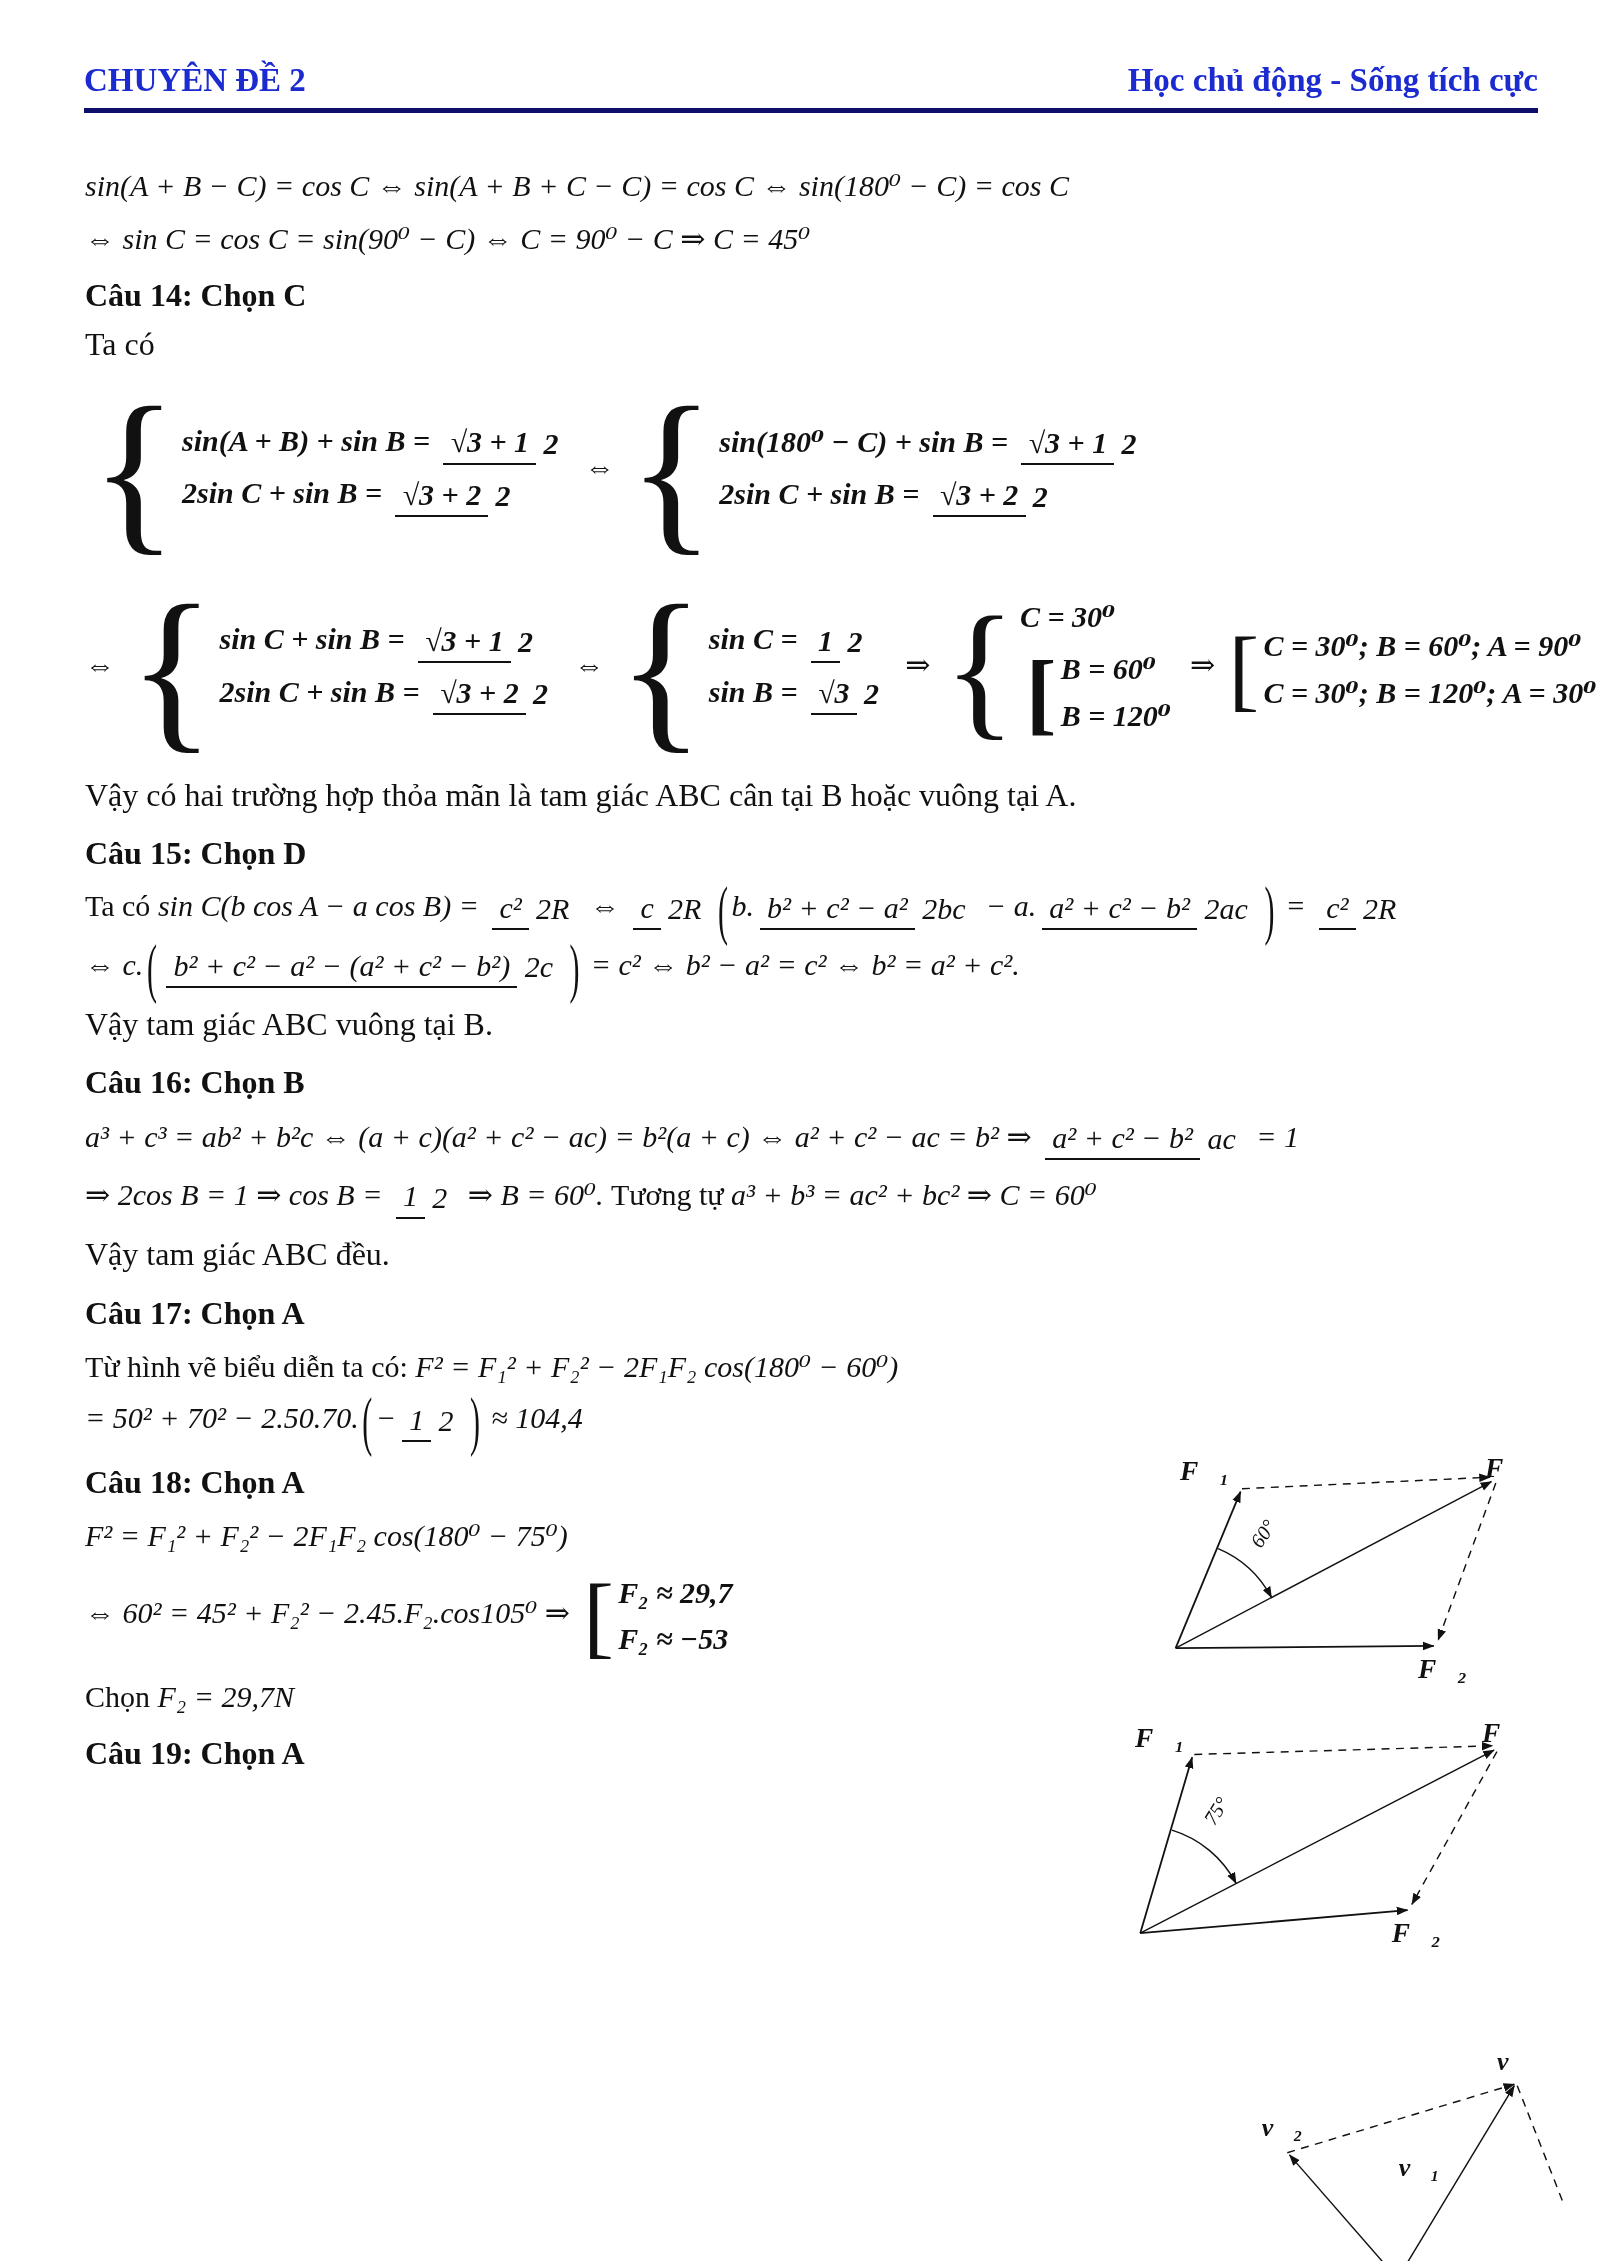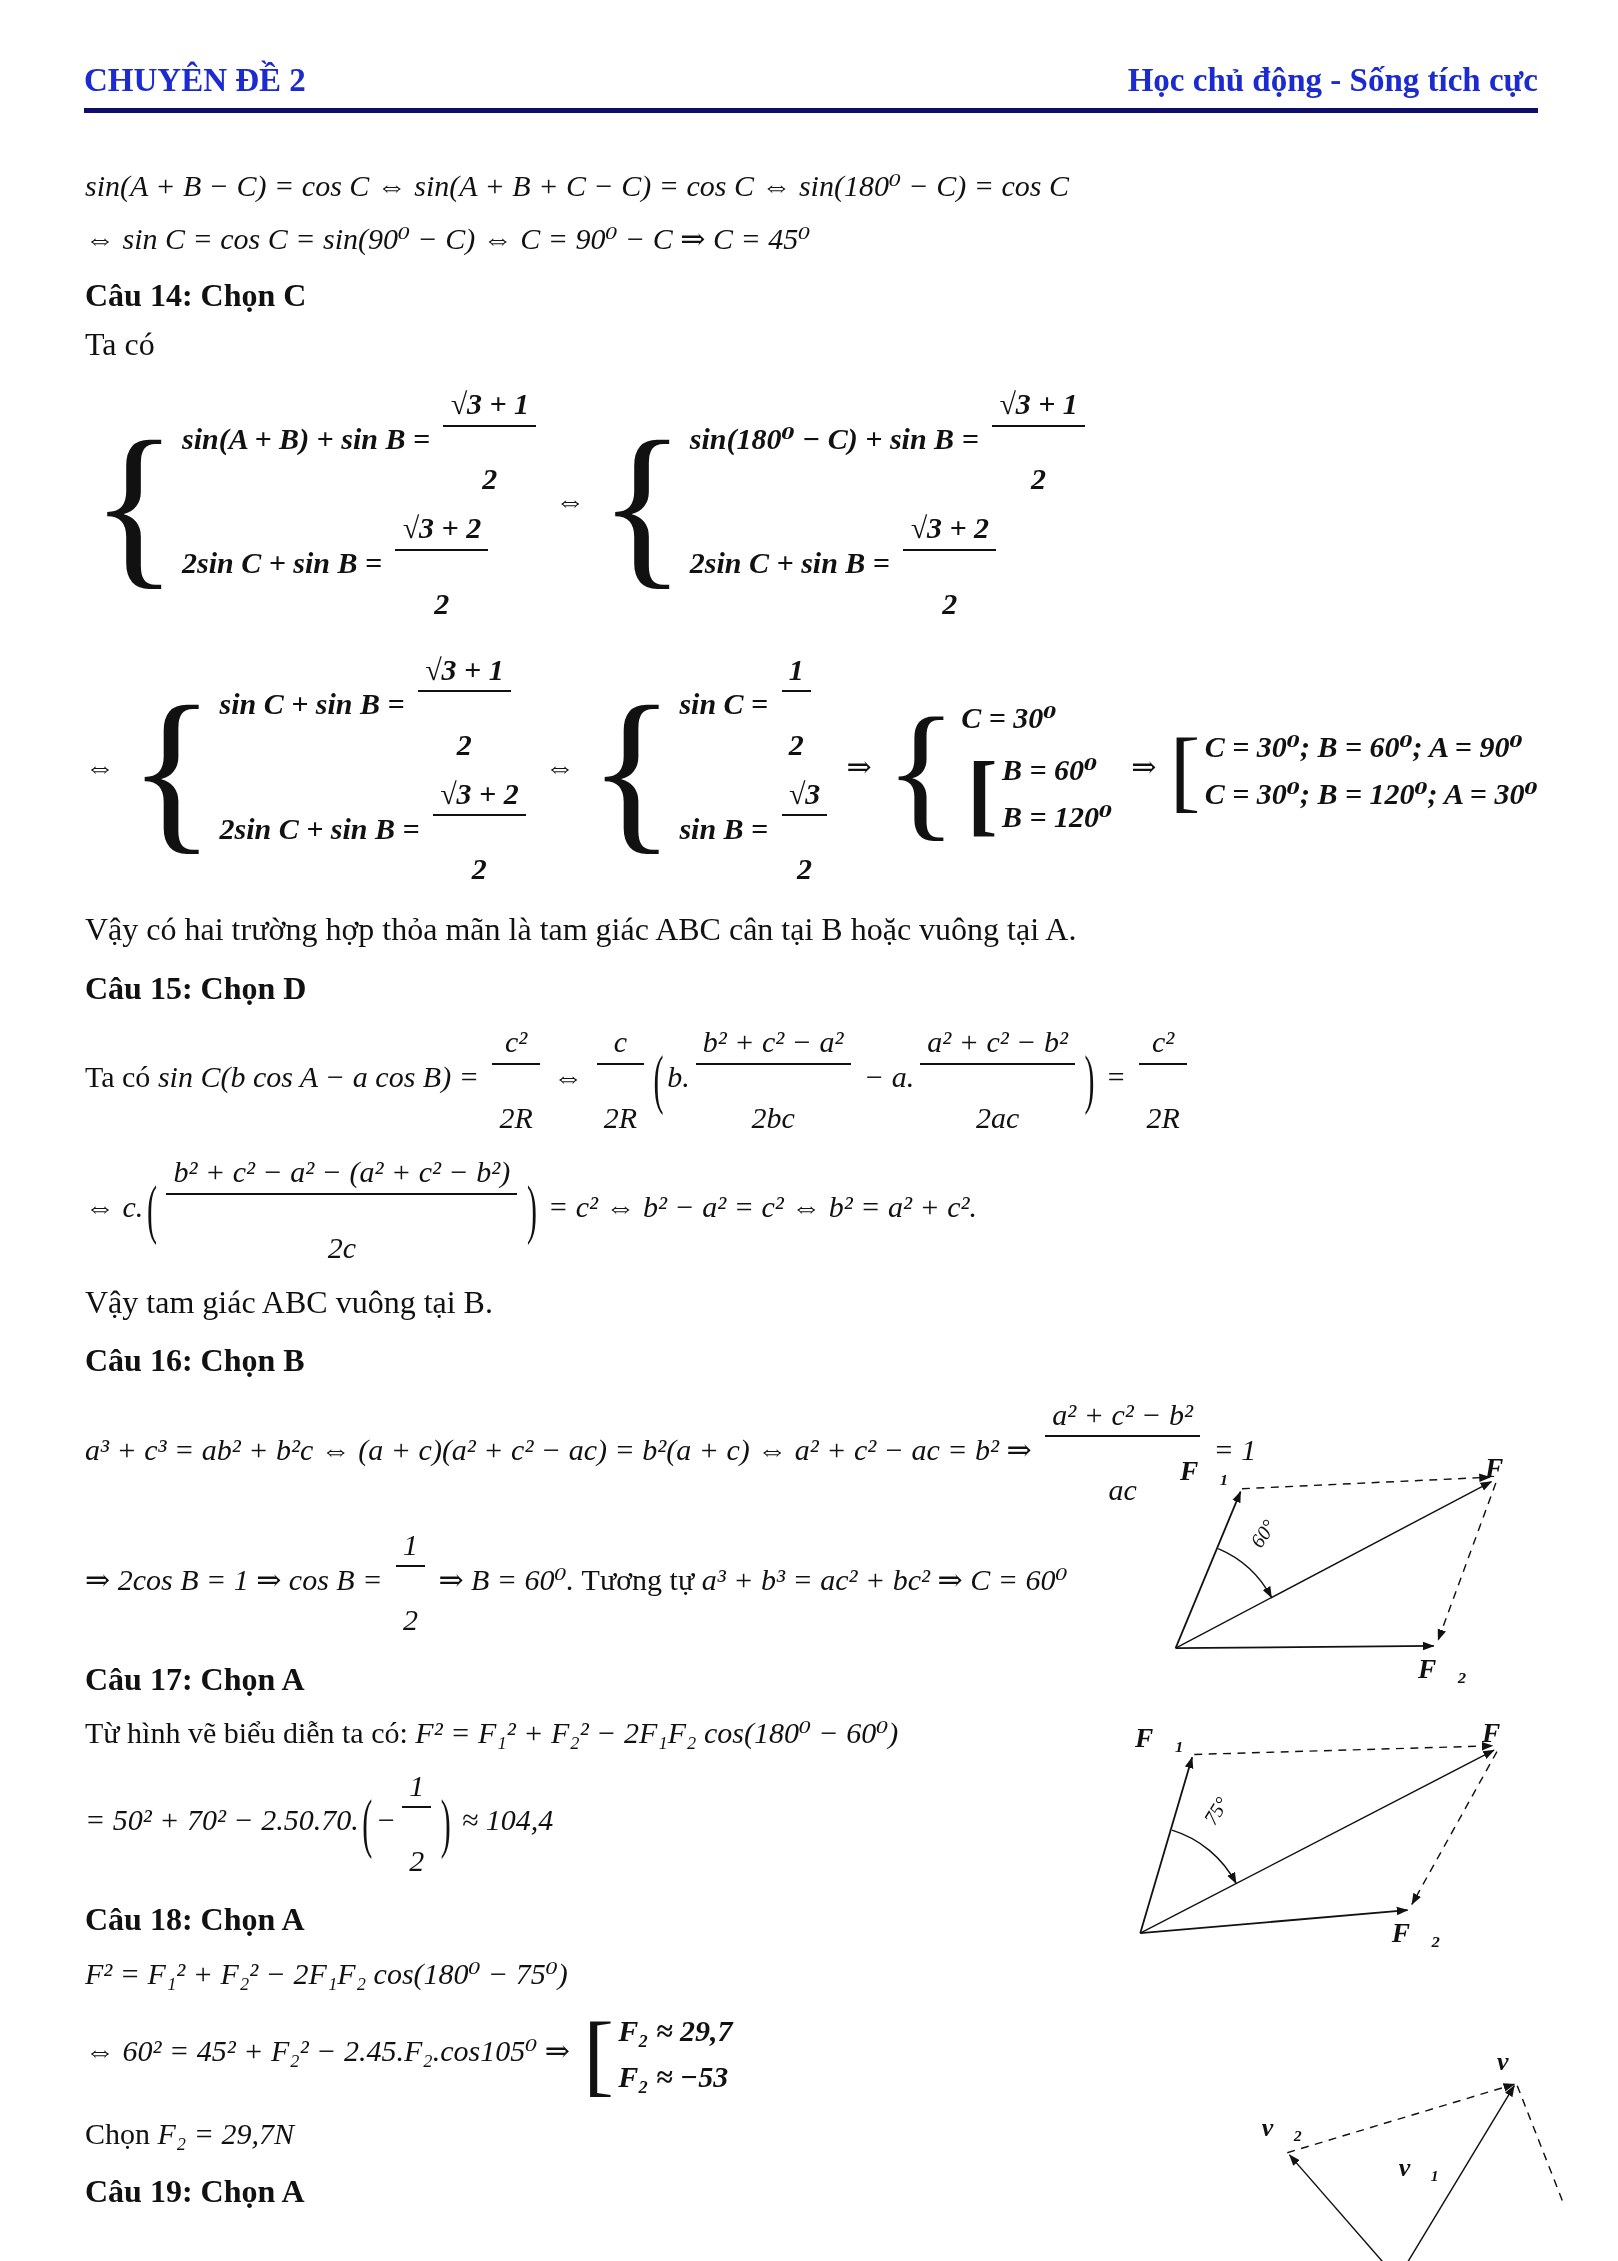--- a/index.html
+++ b/index.html
@@ -14,21 +14,21 @@
   }
   .header .hl,.header .hr{font-size:33px;font-weight:bold;color:#1c2bd0;}
   .content{position:absolute;top:151px;left:85px;width:1451px;}
   .heading{font-size:32px;font-weight:bold;margin:21.6px 0 5.8px;}
   .para{font-size:32px;margin:11.5px 0;}
   .tt{font-style:normal;}
   .it{}
   .mline{font-size:30px;margin:17.3px 0;white-space:nowrap;}
   .mt{font-style:italic;}
   .up{font-style:normal;}
-  .frac{display:inline-flex;flex-direction:column;vertical-align:middle;text-align:center;margin:0 5.8px;line-height:1.15;gap:33px;}
+  .frac{display:inline-flex;vertical-align:middle;text-align:center;margin:0 5.8px;line-height:1.15;}
   .frac .num{padding:1.4px 7.2px 2.9px;border-bottom:2.2px solid #111;display:block;}
   .frac .den{padding:2.9px 7.2px 1.4px;display:block;}
   .fgroup{display:inline-flex;align-items:center;vertical-align:middle;margin:0 5.8px;}
   .fence{line-height:1;font-style:normal;margin-right:4.3px;display:inline-block;}
   .fcol{display:inline-flex;flex-direction:column;justify-content:center;}
   .fline{display:block;white-space:nowrap;margin:5.8px 0;font-weight:bold;}
   .bp{display:inline-block;transform:scaleY(2.15);vertical-align:middle;font-style:normal;margin:0 3.6px;}
   .diag{position:absolute;}
   .diag svg text{font-family:"Liberation Serif","DejaVu Serif",serif;font-style:italic;fill:#111;}
   .footer{
@@ -145,20 +145,21 @@
       <div class="para"><span class="tt">Vậy tam giác </span><span class="it">ABC</span><span class="tt"> vuông tại </span><span class="it">B</span><span class="tt">.</span></div>
       <div class="heading">Câu 16: Chọn B</div>
       <div class="mline"><span class="mt">a³ + c³ = ab² + b²c ⇔ (a + c)(a² + c² − ac) = b²(a + c) ⇔ a² + c² − ac = b² ⇒ </span><span class="frac">
           <span class="num mt">a² + c² − b²</span>
           <span class="den mt">ac</span>
         </span><span class="mt"> = 1</span></div>
       <div class="mline"><span class="mt">⇒ 2cos B = 1 ⇒ cos B = </span><span class="frac">
           <span class="num mt">1</span>
           <span class="den mt">2</span>
         </span><span class="mt"> ⇒ B = 60⁰. </span><span class="up">Tương tự  </span><span class="mt">a³ + b³ = ac² + bc² ⇒ C = 60⁰</span></div>
+      <div class="para"><span class="tt">Vậy tam giác </span><span class="it">ABC</span><span class="tt"> đều.</span></div>
       <div class="heading">Câu 17: Chọn A</div>
       <div class="mline"><span class="up">Từ hình vẽ biểu diễn ta có:  </span><span class="mt">F² = F₁² + F₂² − 2F₁F₂ cos(180⁰ − 60⁰)</span></div>
       <div class="mline"><span class="mt">= 50² + 70² − 2.50.70.</span><span class="bp">(</span><span class="mt">−</span><span class="frac">
           <span class="num mt">1</span>
           <span class="den mt">2</span>
         </span><span class="bp">)</span><span class="mt"> ≈ 104,4</span></div>
       <div class="heading">Câu 18: Chọn A</div>
       <div class="mline"><span class="mt">F² = F₁² + F₂² − 2F₁F₂ cos(180⁰ − 75⁰)</span></div>
       <div class="mline"><span class="mt">⇔ 60² = 45² + F₂² − 2.45.F₂.cos105⁰ ⇒ </span><span class="fgroup">
           <span class="fence" style="font-size: 92px;">[</span>

